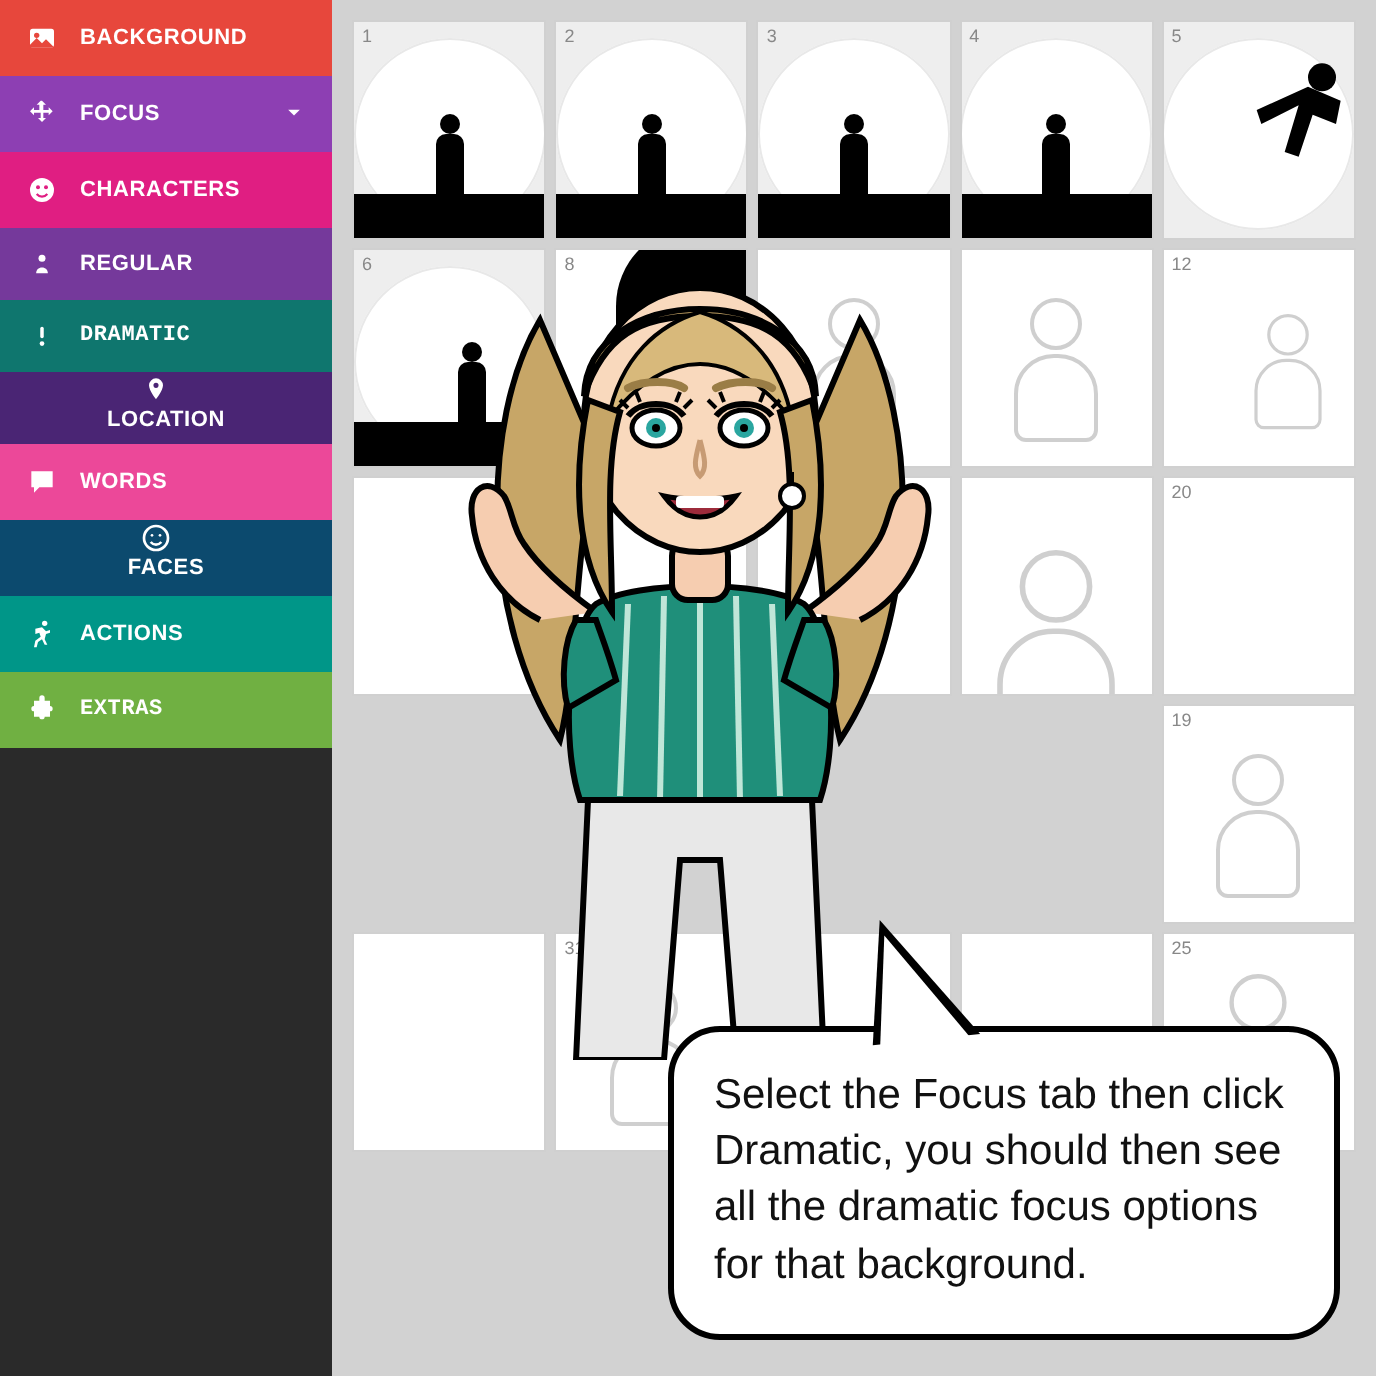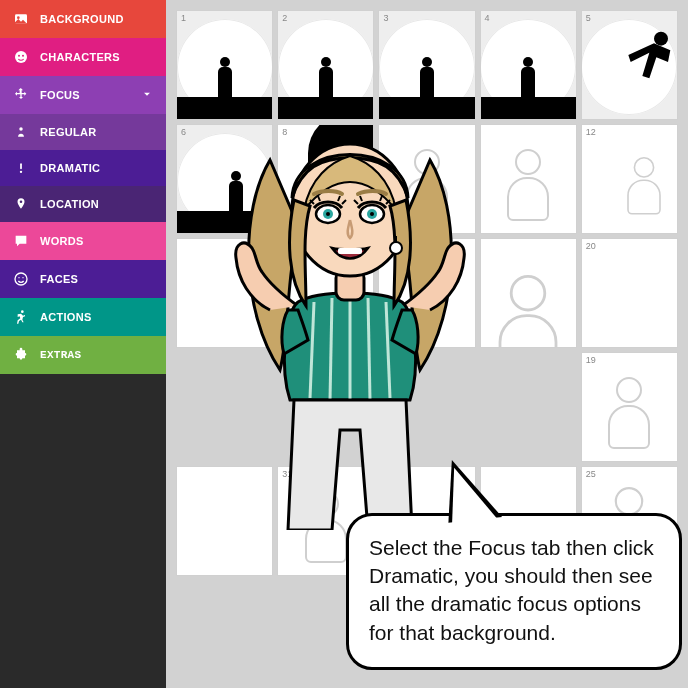--- a/index.html
+++ b/index.html
@@ -45,24 +45,24 @@
     padding-left: 12px;
     height: 36px;
   }
   .chev {
     margin-left: auto;
   }
   .bg-red    { background:#e7473c; }
   .bg-pink   { background:#e01e82; }
   .bg-purpleA{ background:#8d3fb3; }
   .bg-purpleB{ background:#75399b; }
-  .bg-purpleC{ background:#4c1d95; }
-  .bg-purpleD{ background:#4a2574; }
+  .bg-purpleC{ background:#0f766e;font-family:Liberation Mono, monospace; }
+  .bg-purpleD{ background:#4a2574;flex-direction:column; }
   .bg-indigo { background:#ec4899; }
-  .bg-blue   { background:#4c1d95; }
+  .bg-blue   { background:#0c4a6e;flex-direction:column; }
   .bg-teal   { background:#009688; }
   .bg-green  { background:#70b042;font-family:Liberation Mono, monospace; }
 
   .canvas {
     flex: 1;
     background: linear-gradient(#d2d2d2,#d2d2d2);
     padding: 10px 10px 0 10px;
     position: relative;
   }
   .grid {
@@ -146,21 +146,21 @@
     left: 210px;
     top: 70px;
     width: 280px;
     height: 460px;
     z-index: 5;
   }
 
   
   .bubble {
     position: absolute;
-    right: 6px;
+    right: 18px;
     bottom: 18px;
     width: 336px;
     background: #fff;
     border: 3px solid #000;
     border-radius: 26px;
     padding: 18px 20px 20px 20px;
     font-size: 21px;
     line-height: 1.35;
     z-index: 6;
     color:#111;
@@ -199,44 +199,44 @@
       <span class="icon">
         <svg viewBox="0 0 24 24" width="16" height="16" fill="#fff">
             <rect x="3" y="5" width="18" height="14" rx="2"></rect>
             <circle cx="8" cy="10" r="2" fill="#e7473c"></circle>
             <path d="M3 17l5-5 4 4 3-3 6 6H3z" fill="#e7473c"></path>
           </svg>
       </span>
       <span>BACKGROUND</span>
     </div>
 
+    <div class="sidebar-item bg-purpleA">
+      <span class="icon">
+        <svg viewBox="0 0 24 24" width="16" height="16" fill="#fff">
+            <path d="M12 2l3 3h-2v4h4V7l3 3-3 3v-2h-4v4h2l-3 3-3-3h2v-4H6v2l-3-3 3-3v2h4V5H8l3-3z"></path>
+          </svg>
+      </span>
+      <span>FOCUS</span>
+      <span class="chev">
+        <svg viewBox="0 0 24 24" width="14" height="14" fill="#fff">
+            <path d="M7 10l5 5 5-5z"></path>
+          </svg>
+      </span>
+    </div>
+
     <div class="sidebar-item bg-pink">
       <span class="icon">
         <svg viewBox="0 0 24 24" width="16" height="16" fill="#fff">
             <circle cx="12" cy="12" r="9"></circle>
             <circle cx="9" cy="10" r="1.5" fill="#e01e82"></circle>
             <circle cx="15" cy="10" r="1.5" fill="#e01e82"></circle>
             <path d="M8 15c1.2 1.4 2.6 2 4 2s2.8-.6 4-2" stroke="#e01e82" stroke-width="1.6" fill="none"></path>
           </svg>
       </span>
       <span>CHARACTERS</span>
-    </div>
-
-    <div class="sidebar-item bg-purpleA">
-      <span class="icon">
-        <svg viewBox="0 0 24 24" width="16" height="16" fill="#fff">
-            <path d="M12 2l3 3h-2v4h4V7l3 3-3 3v-2h-4v4h2l-3 3-3-3h2v-4H6v2l-3-3 3-3v2h4V5H8l3-3z"></path>
-          </svg>
-      </span>
-      <span>FOCUS</span>
-      <span class="chev">
-        <svg viewBox="0 0 24 24" width="14" height="14" fill="#fff">
-            <path d="M7 10l5 5 5-5z"></path>
-          </svg>
-      </span>
     </div>
 
     <div class="sidebar-item sub bg-purpleB">
       <span class="icon">
         <svg viewBox="0 0 24 24" width="14" height="14" fill="#fff">
             <circle cx="12" cy="7" r="3"></circle>
             <path d="M7 20c0-3 2-5 5-5s5 2 5 5H7z"></path>
           </svg>
       </span>
       <span>REGULAR</span>

